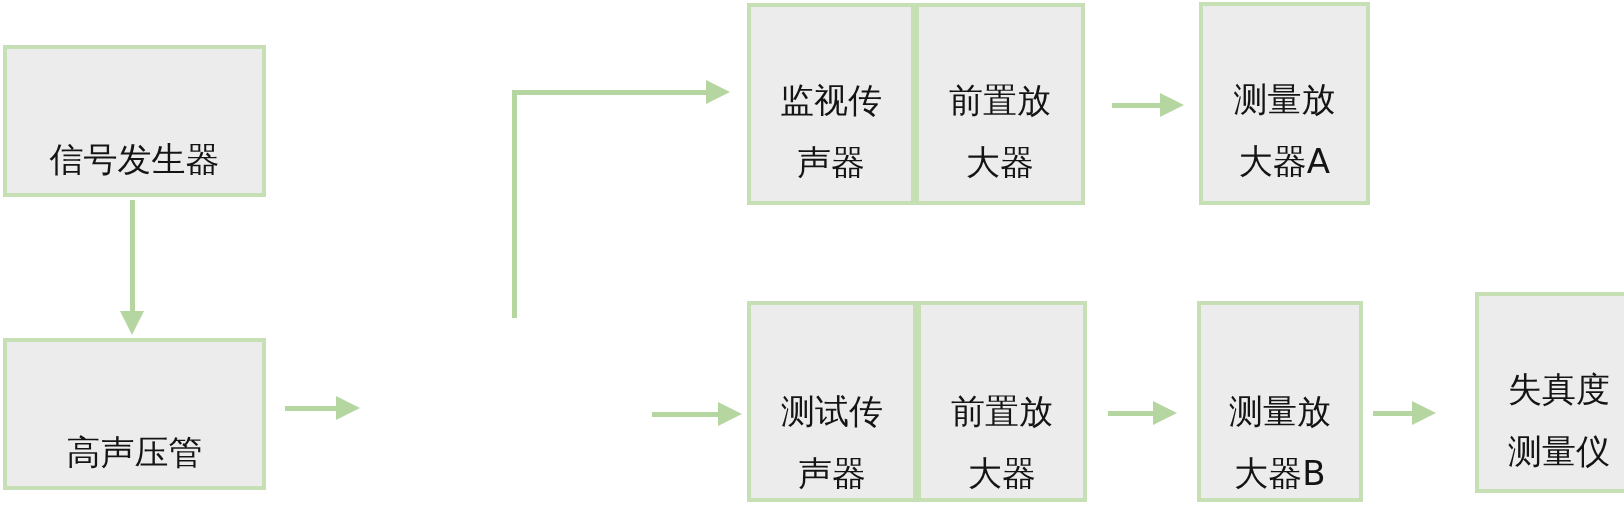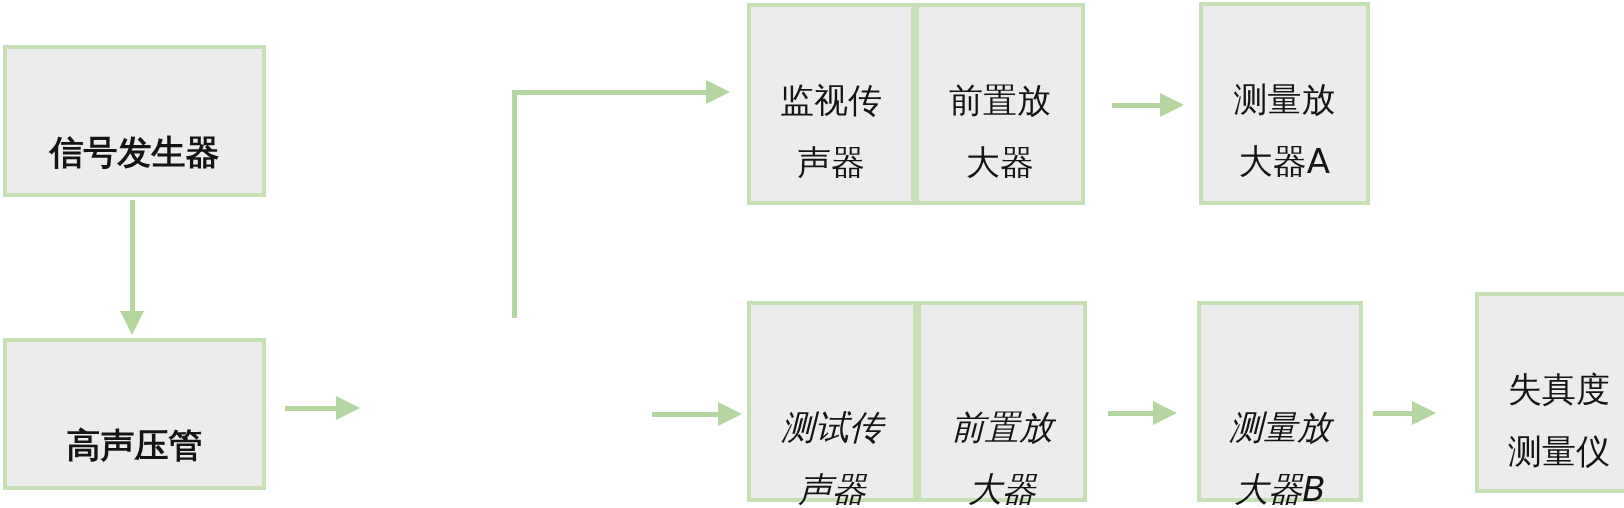--- a/index.html
+++ b/index.html
@@ -25,23 +25,23 @@
     position: absolute;
     background: var(--box-fill);
     border: 4px solid var(--box-border);
     color: var(--text-color);
     font-size: 34px;
     line-height: 62px;
     text-align: center;
     white-space: pre-line;
   }
   .node .lbl { display: block; width: 100%; }
-  .pad-single { padding-top: 10px; font-weight: bold; }
+  .pad-single { padding-top: 17px; }
   .pad-double { }
-  .pad-double-low { padding-top: 29px; font-style: italic; }
+  .pad-double-low { padding-top: 13px; }
   .shaft-h { position: absolute; height: 5px; background: var(--arrow-color); }
   .shaft-v { position: absolute; width: 5px; background: var(--arrow-color); }
   .head-right {
     position: absolute; width: 0; height: 0;
     border-top: 12px solid transparent;
     border-bottom: 12px solid transparent;
     border-left: 24px solid var(--arrow-color);
   }
   .head-down {
     position: absolute; width: 0; height: 0;

